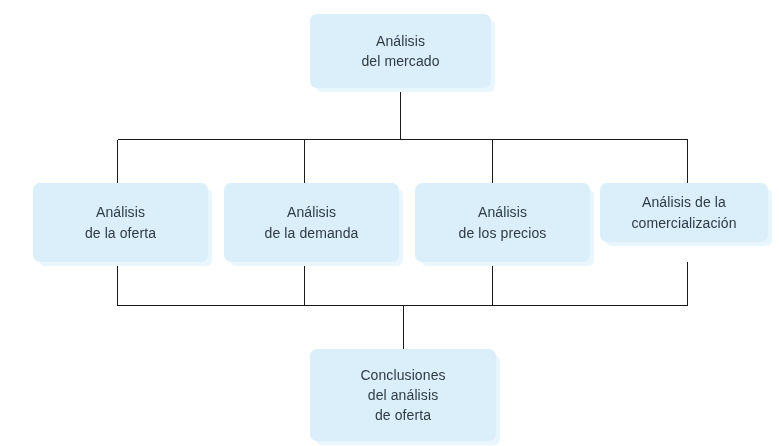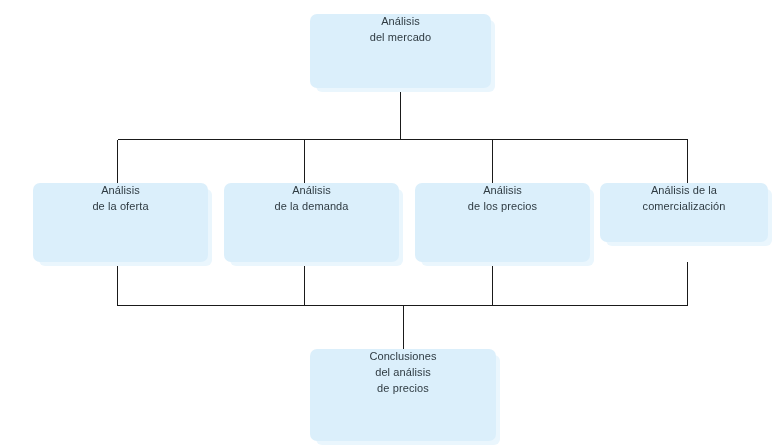--- a/index.html
+++ b/index.html
@@ -25,25 +25,25 @@
     height: 446px;
     pointer-events: none;
   }
   .node {
     position: absolute;
     box-sizing: border-box;
     background: #dbeffb;
     border-radius: 7px;
     box-shadow: 5px 5px 0 -1px #eaf6fd;
     display: flex;
-    align-items: flex-start;
+    align-items: center;
     justify-content: center;
     text-align: center;
     color: #2f3b42;
-    font-size: 11px;
+    font-size: 14px;
     line-height: 1.45;
     letter-spacing: 0.1px;
     z-index: 2;
   }
   .node-label {
     display: block;
     white-space: pre-line;
     padding: 0 8px;
   }
 
@@ -138,16 +138,16 @@
   </div>
 
   <div class="node" id="node-comercializacion">
     <span class="node-label">Análisis de la
 comercialización</span>
   </div>
 
   <div class="node" id="node-conclusiones">
     <span class="node-label">Conclusiones
 del análisis
-de precios</span>
+de oferta</span>
   </div>
 
 </div>
 
 </body></html>

